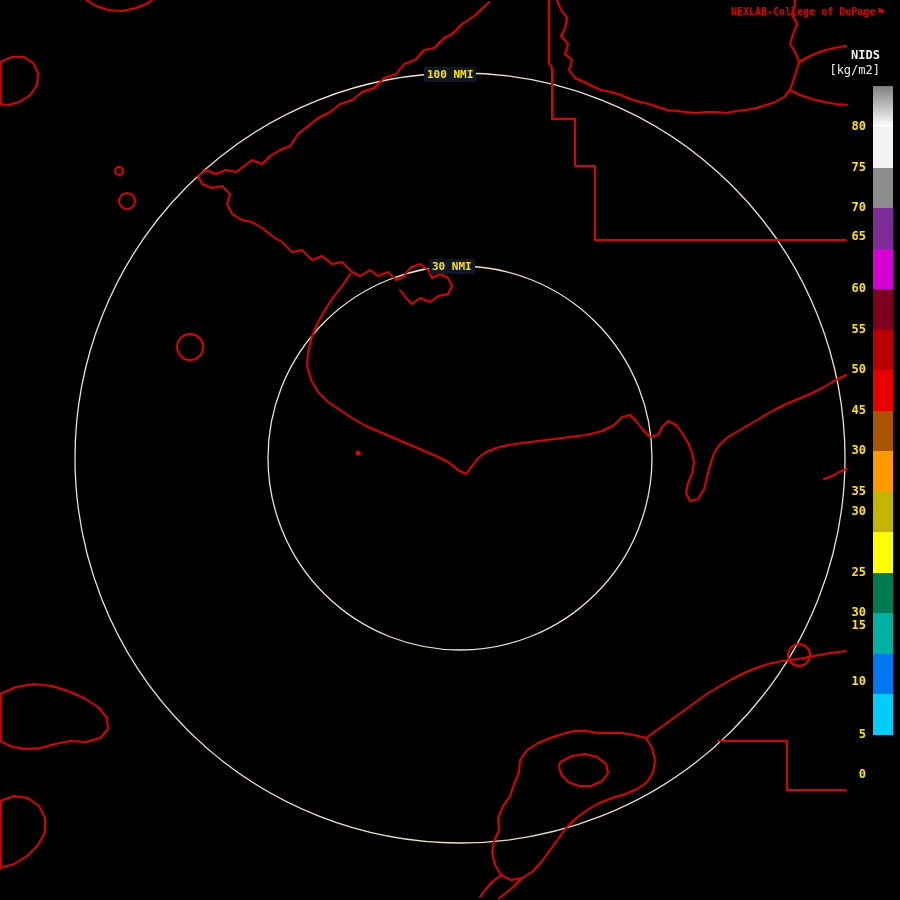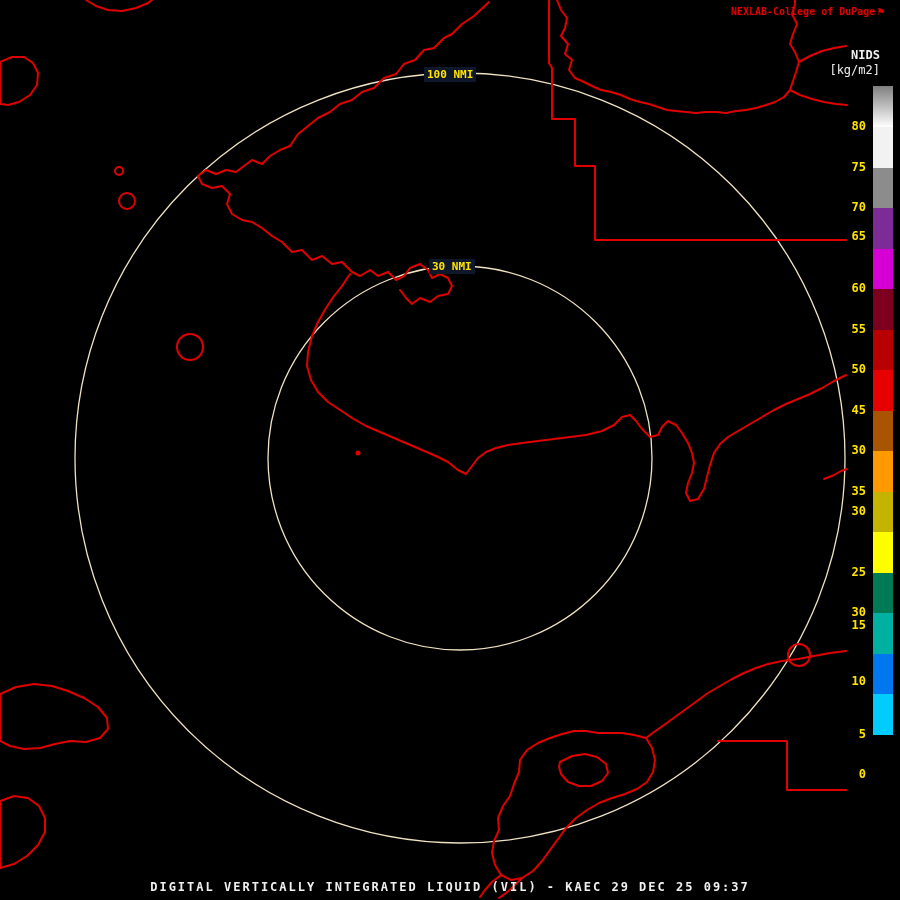--- a/index.html
+++ b/index.html
@@ -129,15 +129,14 @@
       <div class="cb-tick" style="top: 483.5px;">35</div>
       <div class="cb-tick" style="top: 504px;">30</div>
       <div class="cb-tick" style="top: 564.5px;">25</div>
       <div class="cb-tick" style="top: 605px;">30</div>
       <div class="cb-tick" style="top: 618px;">15</div>
       <div class="cb-tick" style="top: 674px;">10</div>
       <div class="cb-tick" style="top: 726.5px;">5</div>
       <div class="cb-tick" style="top: 767px;">0</div>
     </div>
 
-  <div id="footer">DIGITAL VERTICALLY INTEGRATED LIQUID (VIL) - KAEC 29 DEC 25 09:37</div>
 
 </div>
 
 </body></html>

